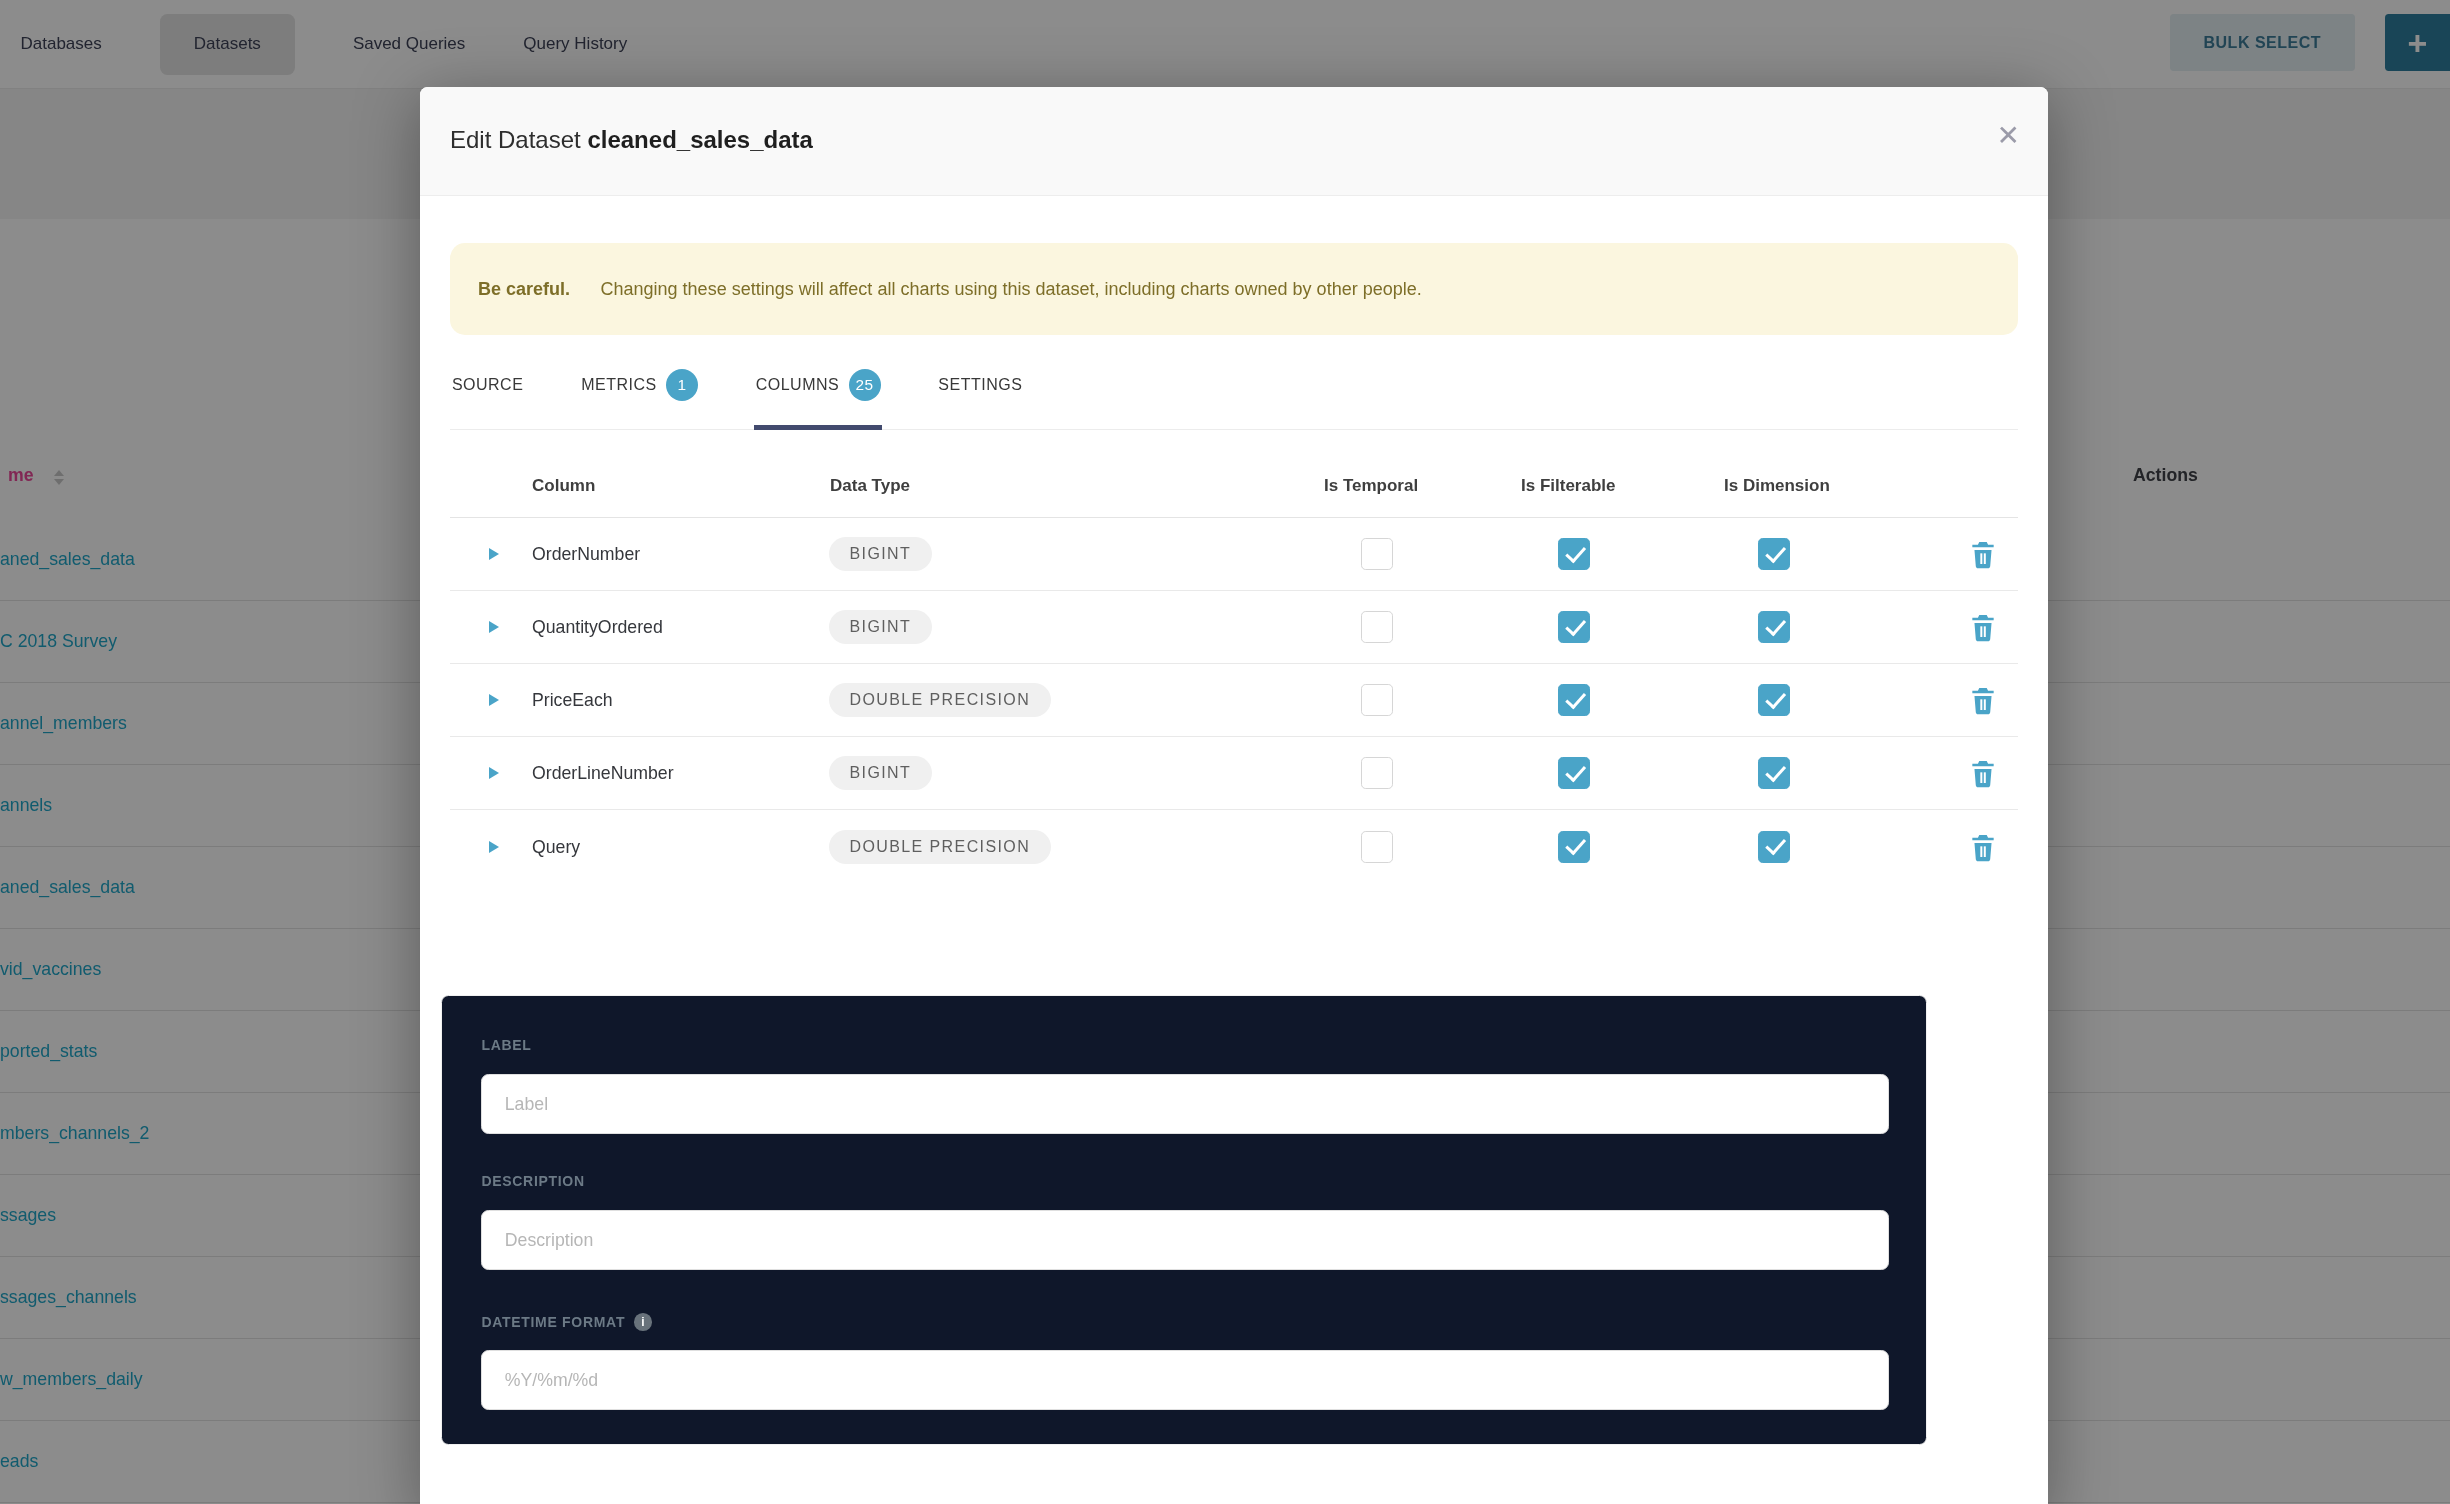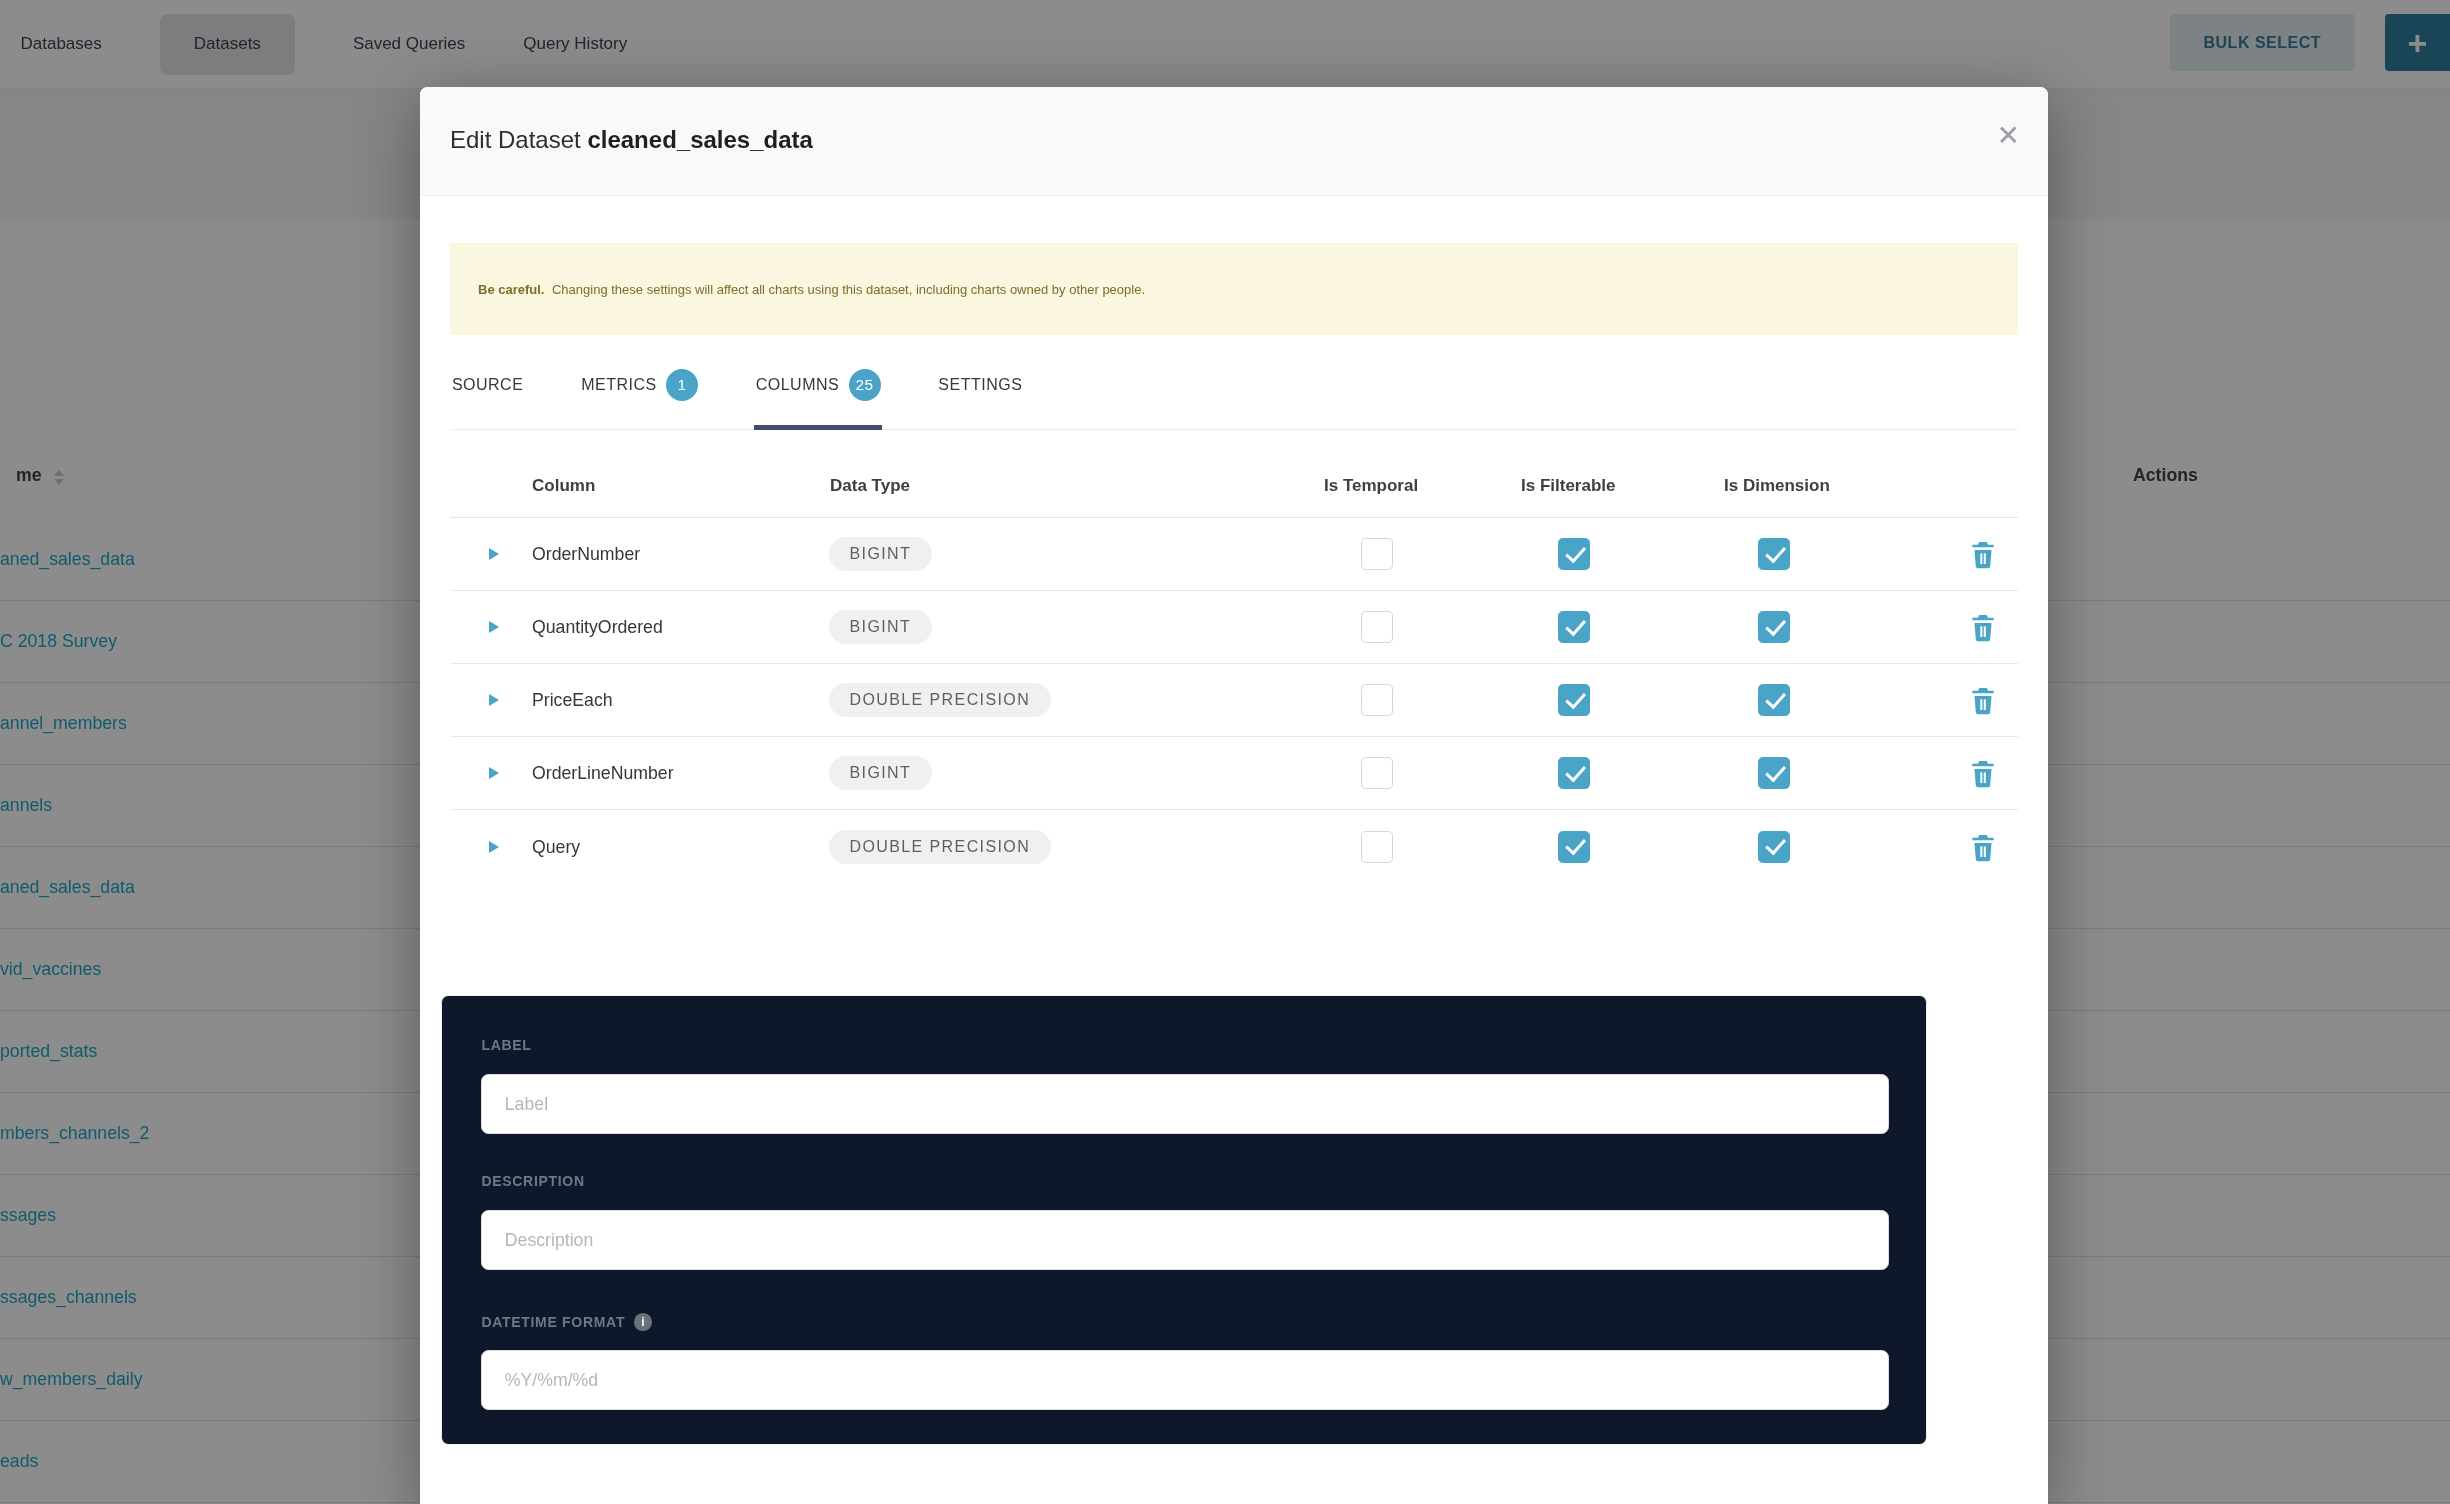--- a/index.html
+++ b/index.html
@@ -18,21 +18,21 @@
     color:#3d7d99; font-size:16px; font-weight:600; letter-spacing:0.5px; display:flex; align-items:center; }
   .plus-btn { width:65px; height:57px; margin-left:30px; background:var(--primary-btn);
     border:none; border-radius:3.7px 0 0 3.7px; color:#fff; font-size:34px; font-weight:700;
     display:flex; align-items:center; justify-content:center; line-height:0; }
   .filterbar { position:absolute; top:89px; left:0; right:0; height:130px; background:#f4f4f4; }
   .filter-caret { position:absolute; left:24px; top:149px; font-size:14px; color:#8f959b; }
   .db-label { position:absolute; left:98px; top:145px; font-size:17px; font-weight:700; color:#3a3d46; }
   .db-value { position:absolute; left:252px; top:145px; font-size:17px; color:#50545e; }
   .db-caret { position:absolute; left:343px; top:149px; font-size:14px; color:#8f959b; }
   .bg-card { position:absolute; top:219px; left:0; right:0; bottom:0; background:#ffffff; }
-  .bg-name-header { position:absolute; left:16px; top:246px; font-size:17.7px; font-weight:600; color:#404040; }
+  .bg-name-header { position:absolute; left:8px; top:246px; font-size:17.7px; font-weight:600; color:#ec4899; }
   .sort-icon { position:absolute; left:54px; top:251px; display:flex; flex-direction:column; gap:2.8px; }
   .sort-icon i { display:block; width:0; height:0; border-left:5.6px solid transparent; border-right:5.6px solid transparent; }
   .sort-up { border-bottom:6.5px solid #c9c9c9; }
   .sort-down { border-top:6.5px solid #c9c9c9; }
   .bg-actions-header { position:absolute; left:2133px; top:246px; font-size:17.7px; font-weight:600; color:#404349; }
   .bg-rows { position:absolute; top:300px; left:0; right:0; }
   .bg-row { height:82px; border-bottom:0.9px solid #e2e2e2; display:flex; align-items:center; }
   .bg-link { font-size:17.7px; color:var(--link); white-space:nowrap; }
 
   
@@ -42,22 +42,22 @@
   .modal { position:absolute; z-index:20; top:87px; left:420px; width:1628px; height:1427px;
     background:#ffffff; border-radius:7.5px 7.5px 0 0; box-shadow:0 11.2px 65px rgba(0,0,0,.35); overflow:hidden; }
   .modal-header { position:absolute; top:0; left:0; right:0; height:109px; background:#f9f9f9;
     border-bottom:0.9px solid #ededed; border-radius:7.5px 7.5px 0 0; }
   .modal-title { position:absolute; left:30px; top:39px; font-size:24px; color:#2e2e2e; }
   .modal-title b { font-weight:700; color:#1f1f1f; }
   .modal-close { position:absolute; right:28px; top:35px; font-size:28px; color:#9b9ba9;
     background:none; border:none; line-height:1; }
 
   .warning { position:absolute; left:30px; top:156px; width:1568px; height:92px;
-    background:var(--warn-bg); border-radius:1px; display:flex; align-items:center;
-    padding-left:28px; font-size:13px; color:var(--warn-text); }
+    background:var(--warn-bg); border-radius:15px; display:flex; align-items:center;
+    padding-left:28px; font-size:18px; color:var(--warn-text);gap:23px; }
   .warning b { font-weight:700; margin-right:7.5px; }
 
   .tabs { position:absolute; top:258px; left:30px; right:30px; display:flex; gap:54px;
     border-bottom:0.9px solid #ececec; }
   .tab { position:relative; display:flex; align-items:center; padding:24px 1.9px 28px 1.9px;
     font-size:16px; letter-spacing:0.5px; color:#383838; font-weight:500; white-space:nowrap; }
   .tab .badge { margin-left:9.3px; min-width:32px; height:32px; border-radius:16px; padding:0 5.6px;
     background:var(--accent); color:#fff; font-size:15.4px; display:inline-flex;
     align-items:center; justify-content:center; }
   .tab.active::after { content:""; position:absolute; left:0; right:0; bottom:-0.9px; height:4.7px;

